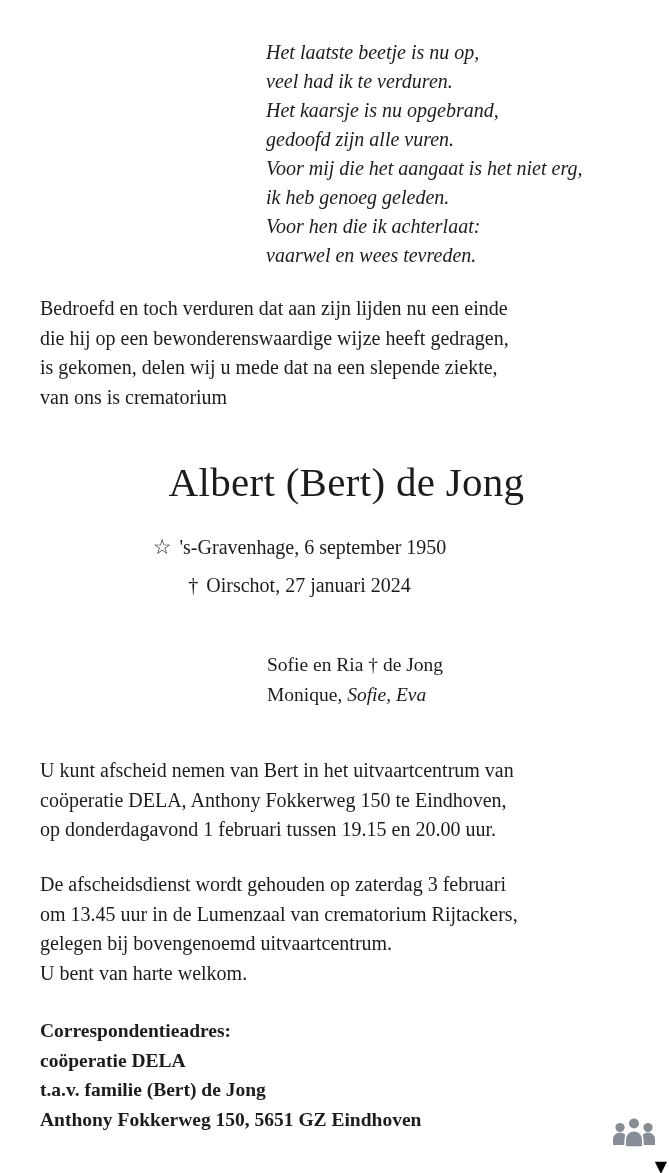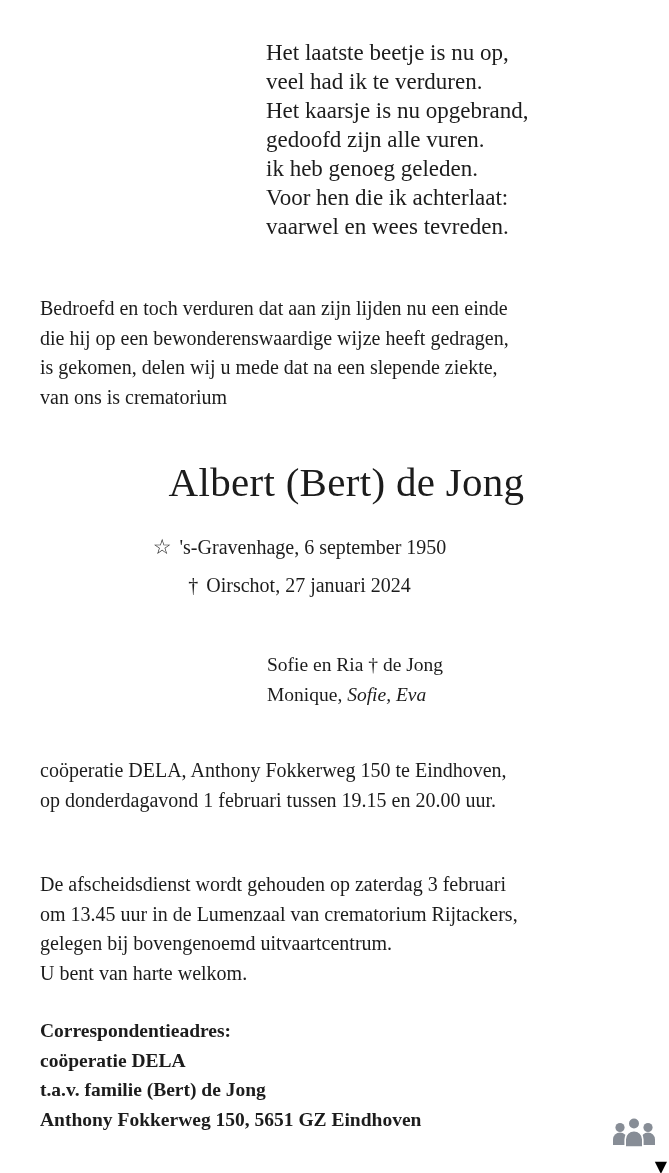--- a/index.html
+++ b/index.html
@@ -7,21 +7,22 @@
     position:relative;
     width:669px;height:1173px;
     margin:0 auto;
     background:#ffffff;
     font-family:"Liberation Serif","DejaVu Serif",serif;
     color:#1c1c1c;
     overflow:hidden;
   }
   .poem{
     position:absolute;top:38px;left:266px;
-    font-size:23px;line-height:29px;
+    font-style:italic;
+    font-size:20px;line-height:29px;
   }
   .para{font-size:20px;line-height:29.5px;}
   .announcement{position:absolute;top:294px;left:40px;}
   .name{
     position:absolute;top:446px;left:0;width:669px;
     text-align:center;
     font-size:41px;font-weight:400;margin:12px;
     letter-spacing:0.3px;
   }
   .dates{
@@ -48,20 +49,21 @@
 </head>
 <body>
 
 <div class="page">
 
   <div class="poem">
     <div>Het laatste beetje is nu op,</div>
     <div>veel had ik te verduren.</div>
     <div>Het kaarsje is nu opgebrand,</div>
     <div>gedoofd zijn alle vuren.</div>
+    <div>Voor mij die het aangaat is het niet erg,</div>
     <div>ik heb genoeg geleden.</div>
     <div>Voor hen die ik achterlaat:</div>
     <div>vaarwel en wees tevreden.</div>
   </div>
 
   <div class="announcement para">
     <div>Bedroefd en toch verduren dat aan zijn lijden nu een einde</div>
     <div>die hij op een bewonderenswaardige wijze heeft gedragen,</div>
     <div>is gekomen, delen wij u mede dat na een slepende ziekte,</div>
     <div>van ons is crematorium</div>
@@ -81,20 +83,21 @@
   <div class="family">
     <div>
       <span>Sofie en Ria </span><span>†</span><span> de Jong</span>
     </div>
     <div>
       <span>Monique, </span><span class="italic">Sofie, Eva</span>
     </div>
   </div>
 
   <div class="visitation para">
+    <div>U kunt afscheid nemen van Bert in het uitvaartcentrum van</div>
     <div>coöperatie DELA, Anthony Fokkerweg 150 te Eindhoven,</div>
     <div>op donderdagavond 1 februari tussen 19.15 en 20.00 uur.</div>
   </div>
 
   <div class="service para">
     <div>De afscheidsdienst wordt gehouden op zaterdag 3 februari</div>
     <div>om 13.45 uur in de Lumenzaal van crematorium Rijtackers,</div>
     <div>gelegen bij bovengenoemd uitvaartcentrum.</div>
     <div>U bent van harte welkom.</div>
   </div>

